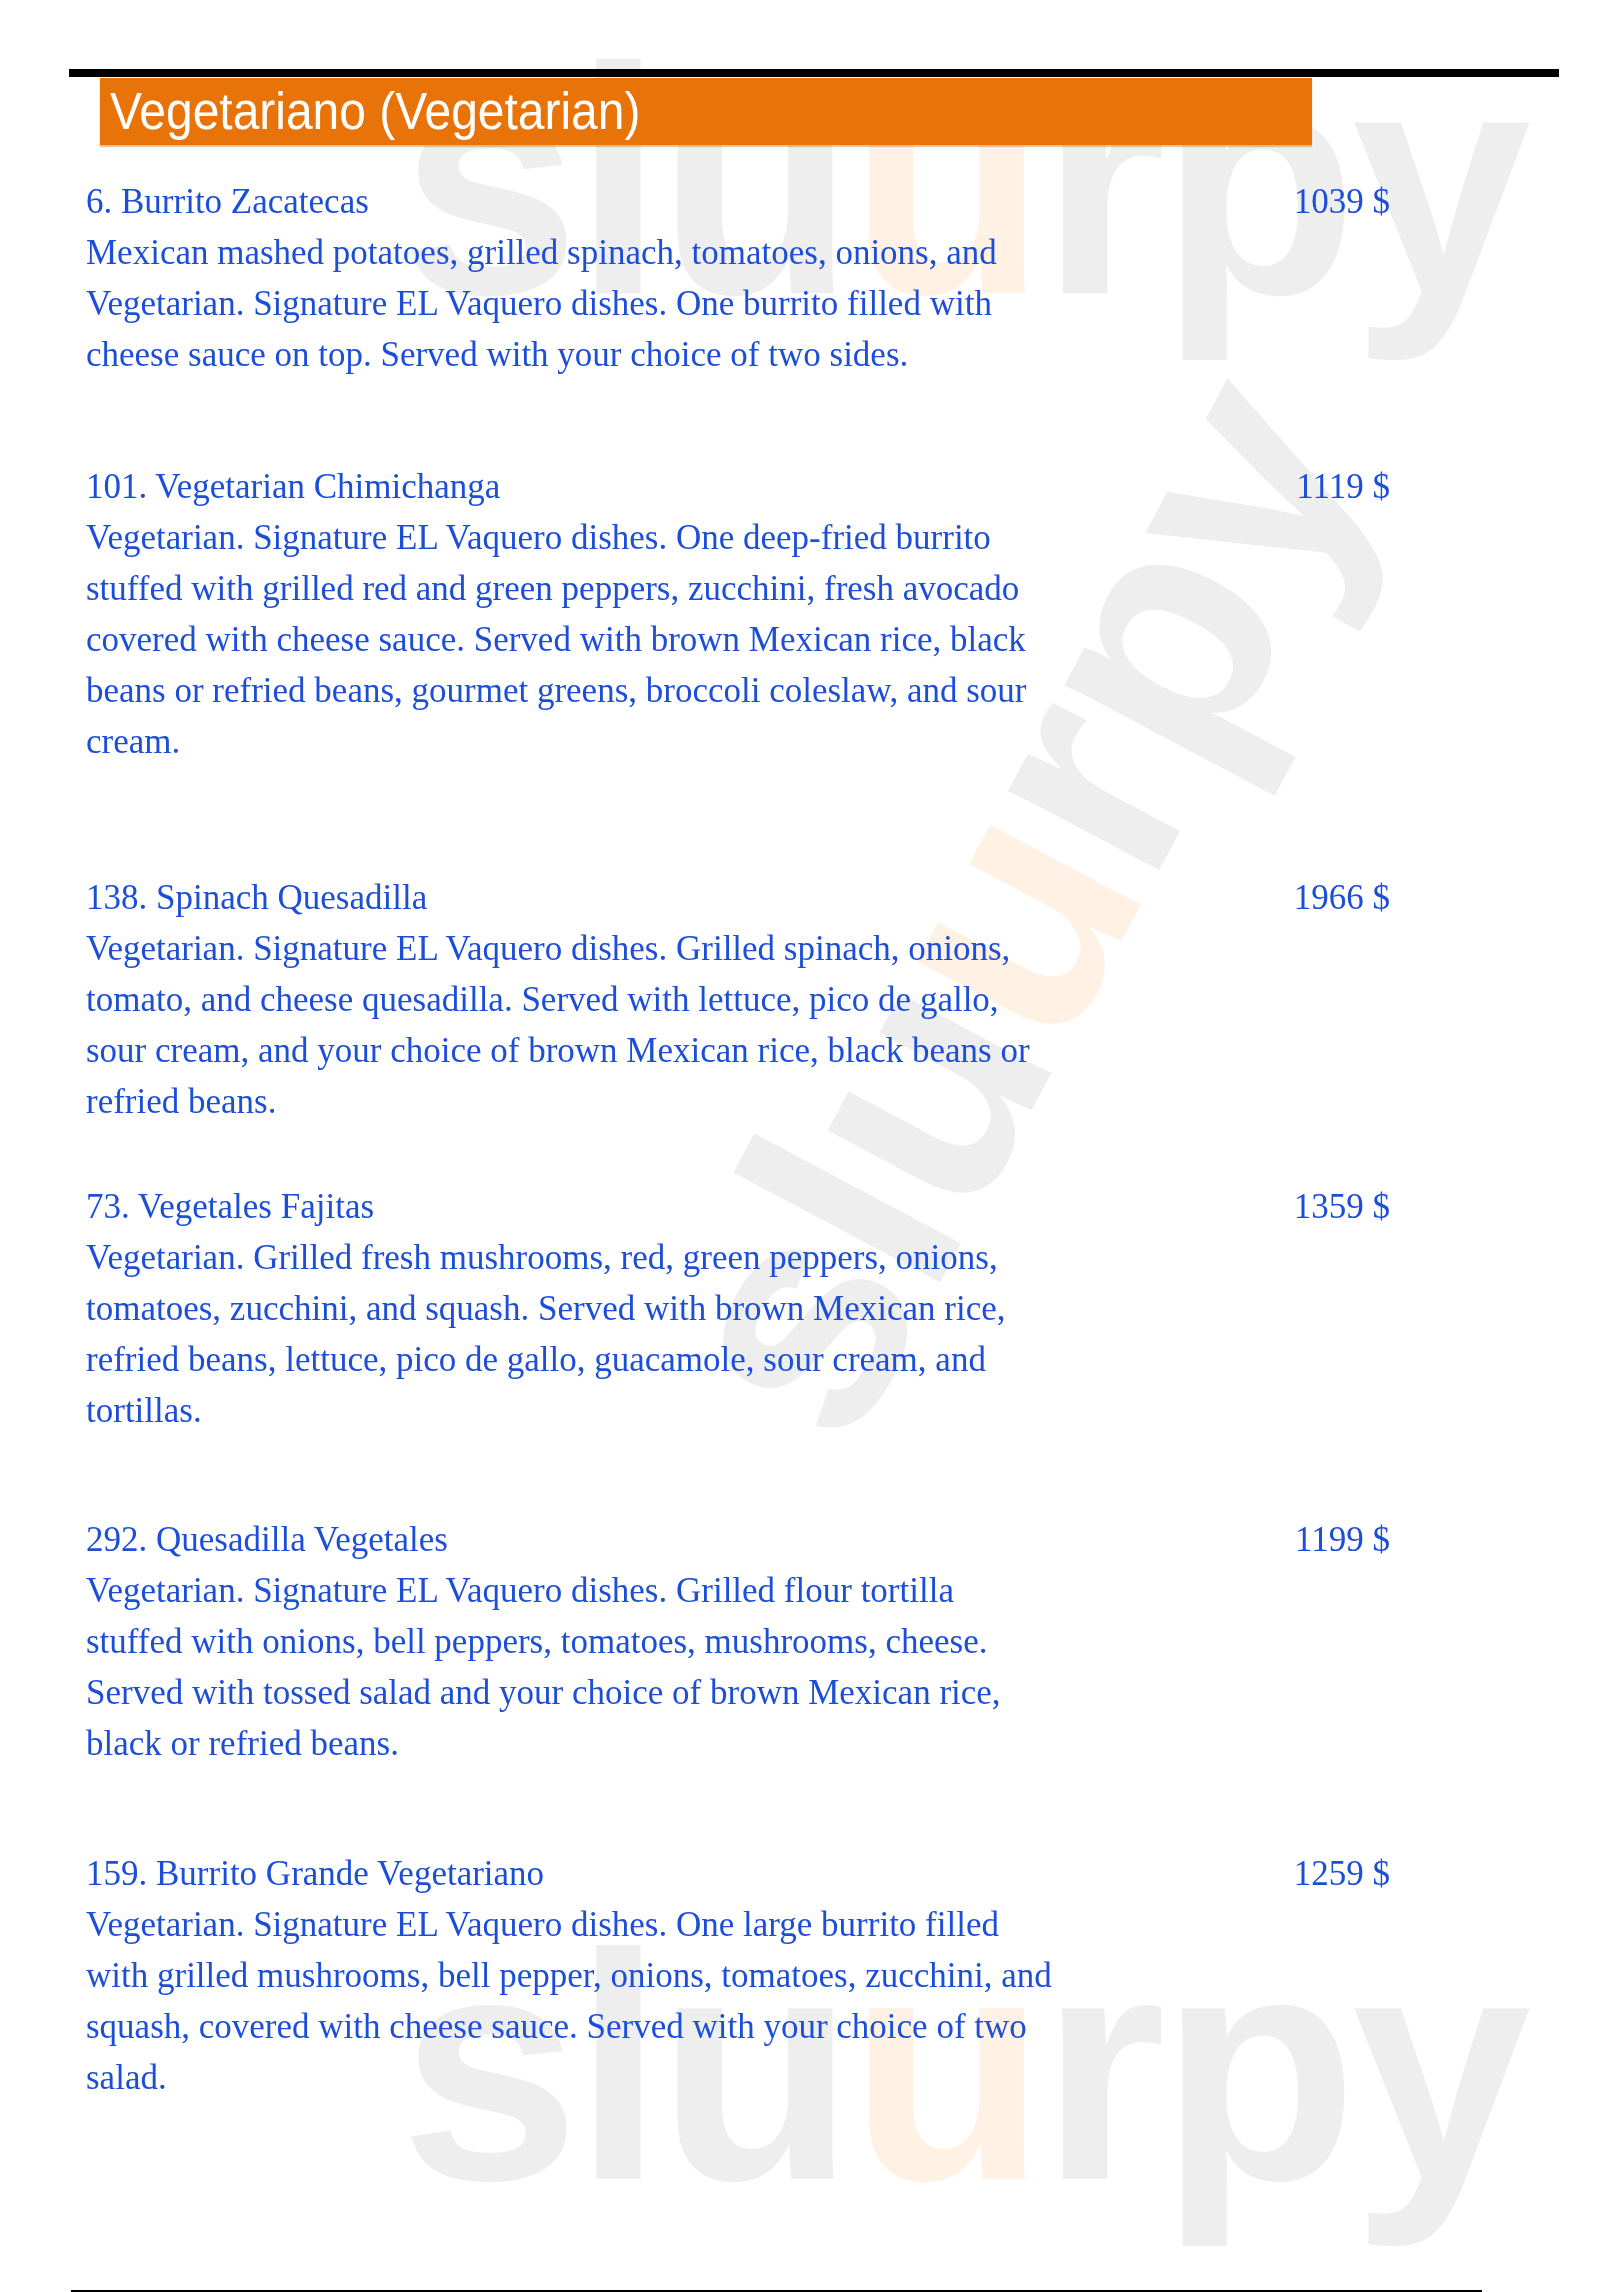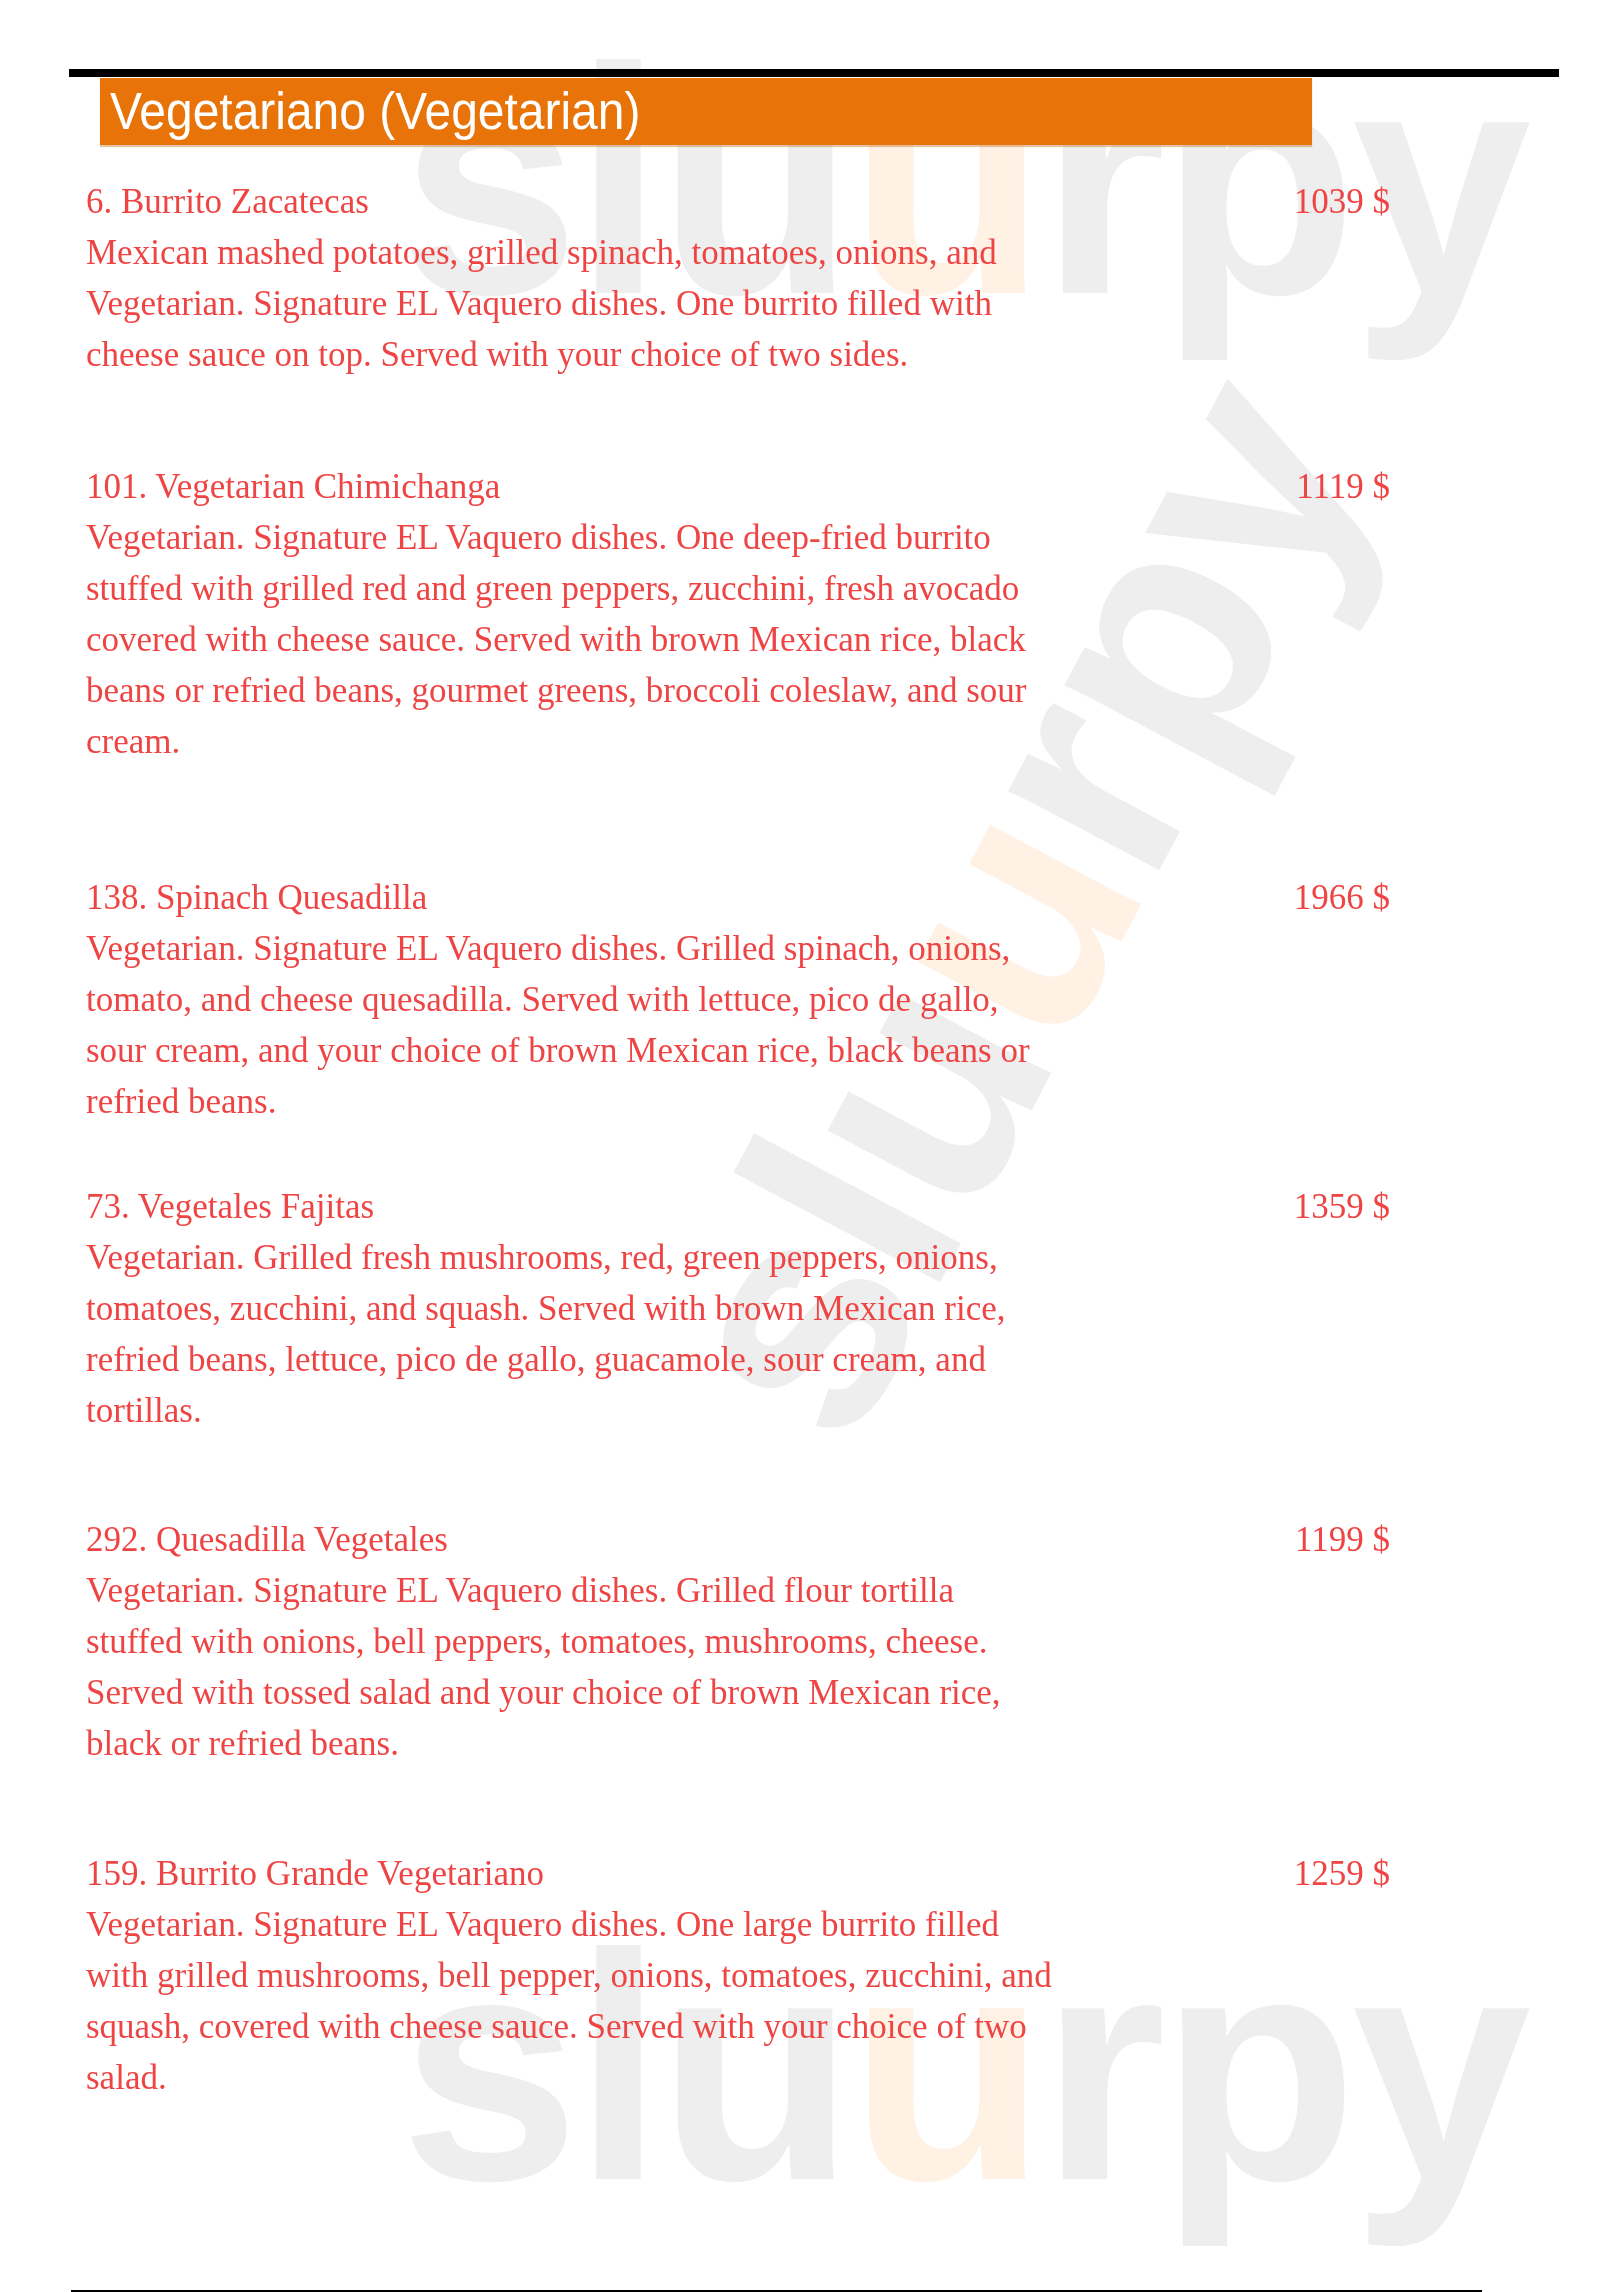--- a/index.html
+++ b/index.html
@@ -37,21 +37,21 @@
       position: absolute; left: 9.8px; top: 2.9px;
       font-family: "Liberation Sans", sans-serif;
       font-size: 51px; color: #ffffff; line-height: 61px;
       transform: scaleX(0.94); transform-origin: left center;
       white-space: nowrap;
     }
 
     .entry { position: absolute; left: 86px; width: 1304px; z-index: 1; }
     .entry-name, .entry-price, .entry-desc {
       font-family: "Liberation Serif", serif;
-      font-size: 35px; color: #ef4444; line-height: 51px;
+      font-size: 35px; color: #1d4ed8; line-height: 51px;
     }
     .entry-name { display: block; white-space: nowrap; }
     .entry-price { position: absolute; right: 0; top: 0; white-space: nowrap; }
     .entry-desc { width: 1157px; }
 
     .bottom-rule {
       position: absolute; left: 71px; top: 2290px; width: 1411px; height: 2.9px;
       background: #000000; z-index: 2;
     }
   </style>

